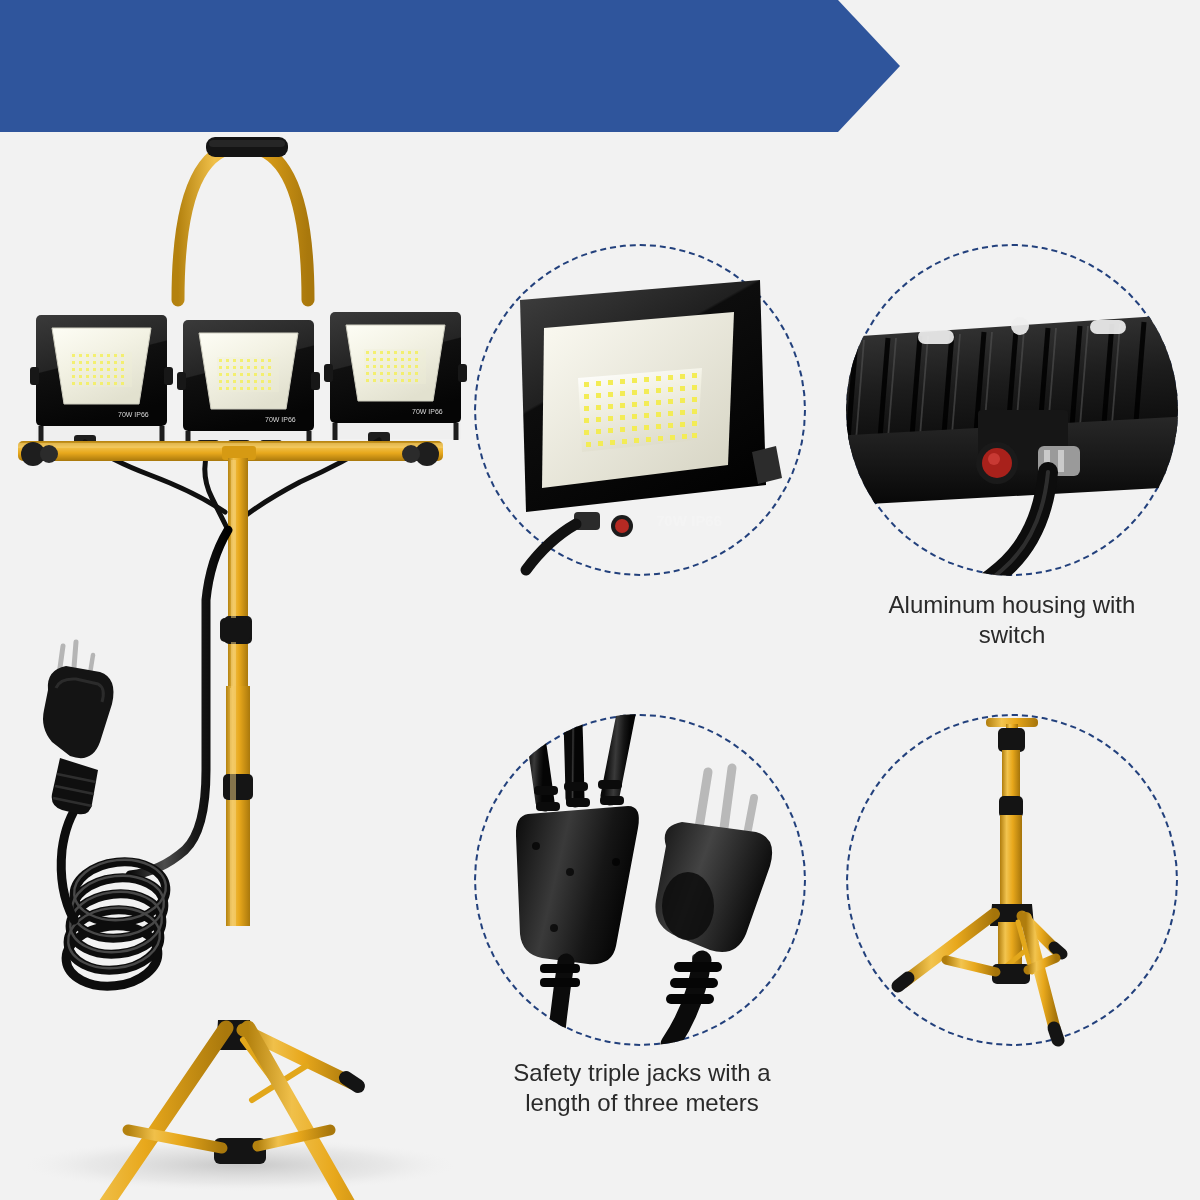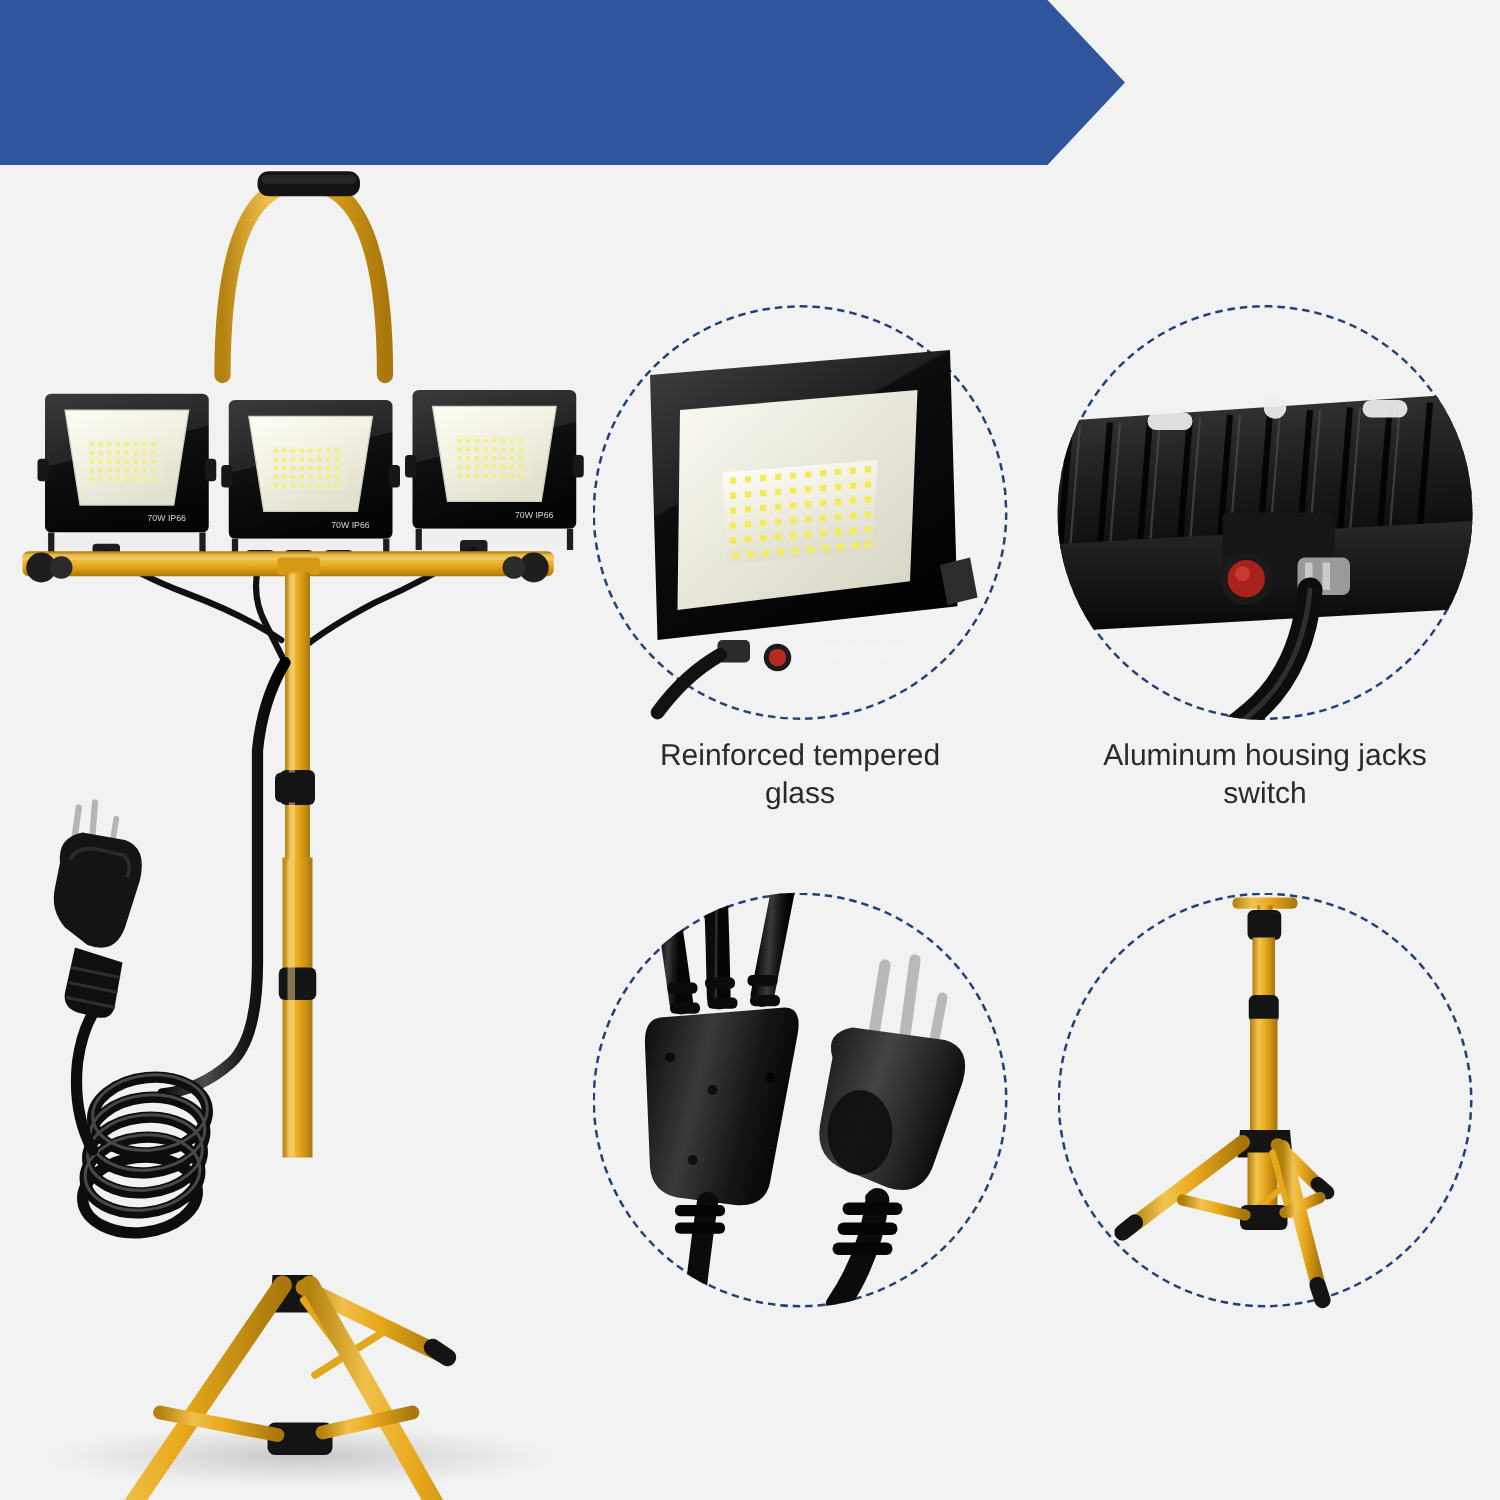--- a/index.html
+++ b/index.html
@@ -462,21 +462,20 @@
 
     <path d="M282 212 L306 206 L312 238 L288 244 Z" fill="#2c2c2c"></path>
 
     <text x="186" y="286" font-family="Liberation Sans, sans-serif" font-size="15" font-weight="bold" fill="#f4f4f4">70W  IP66</text>
 
     <circle cx="152" cy="286" r="11" fill="#1c1c1c"></circle>
     <circle cx="152" cy="286" r="7" fill="#b52a23"></circle>
     <rect x="104" y="272" width="26" height="18" rx="4" fill="#2b2b2b"></rect>
     <path d="M106 284 Q78 300 56 330" fill="none" stroke="#111" stroke-width="11" stroke-linecap="round"></path>
   </svg>
-  <div class="cap" style="left:500px;top:590px;width:280px;">Reinforced tempered glass</div>
 
   <div class="dcircle" style="left:846px;top:244px;width:332px;height:332px;"></div>
   <svg class="feature-art" style="left:842px;top:240px;width:340px;height:340px;" viewBox="0 0 340 340">
     <defs>
       <linearGradient id="f2plate" x1="0" y1="0" x2="0.2" y2="1">
         <stop offset="0%" stop-color="#3a3a3a"></stop>
         <stop offset="55%" stop-color="#1c1c1c"></stop>
         <stop offset="100%" stop-color="#0a0a0a"></stop>
       </linearGradient>
       <linearGradient id="f2front" x1="0" y1="0" x2="0" y2="1">
@@ -528,21 +527,21 @@
       <circle cx="152" cy="219" r="6" fill="#cf403a" opacity=".8"></circle>
 
       <rect x="196" y="206" width="42" height="30" rx="6" fill="#9a9a9a"></rect>
       <rect x="202" y="210" width="6" height="22" fill="#d6d6d6" opacity=".8"></rect>
       <rect x="216" y="210" width="6" height="22" fill="#d6d6d6" opacity=".8"></rect>
 
       <path d="M206 232 Q200 296 160 330 Q130 356 104 362" fill="none" stroke="#0d0d0d" stroke-width="20" stroke-linecap="round"></path>
       <path d="M206 232 Q200 296 160 330 Q130 356 104 362" fill="none" stroke="#4a4a4a" stroke-width="4" opacity=".55" stroke-linecap="round"></path>
     </g>
   </svg>
-  <div class="cap" style="left:872px;top:590px;width:280px;">Aluminum housing jacks switch</div>
+  <div class="cap" style="left:872px;top:590px;width:280px;">Aluminum housing with switch</div>
 
   <div class="dcircle" style="left:474px;top:714px;width:332px;height:332px;"></div>
   <svg class="feature-art" style="left:470px;top:710px;width:340px;height:340px;" viewBox="0 0 340 340">
     <defs>
       <linearGradient id="f3rub" x1="0" y1="0" x2="1" y2="0.3">
         <stop offset="0%" stop-color="#0a0a0a"></stop>
         <stop offset="42%" stop-color="#3a3a3a"></stop>
         <stop offset="75%" stop-color="#161616"></stop>
         <stop offset="100%" stop-color="#050505"></stop>
       </linearGradient>
@@ -598,20 +597,21 @@
 
         <path d="M232 250 Q226 296 200 334" fill="none" stroke="#0b0b0b" stroke-width="19" stroke-linecap="round"></path>
         <g fill="#050505">
           <rect x="204" y="252" width="48" height="10" rx="5"></rect>
           <rect x="200" y="268" width="48" height="10" rx="5"></rect>
           <rect x="196" y="284" width="48" height="10" rx="5"></rect>
         </g>
       </g>
     </g>
   </svg>
+  <div class="cap" style="left:494px;top:1058px;width:296px;">Safety triple jacks with a length of three meters</div>
 
   <div class="dcircle" style="left:846px;top:714px;width:332px;height:332px;"></div>
   <svg class="feature-art" style="left:842px;top:710px;width:340px;height:340px;" viewBox="0 0 340 340">
     <defs>
       <linearGradient id="f4y" x1="0" y1="0" x2="1" y2="0">
         <stop offset="0%" stop-color="#b07d0d"></stop>
         <stop offset="30%" stop-color="#f2c44f"></stop>
         <stop offset="58%" stop-color="#e8a81c"></stop>
         <stop offset="100%" stop-color="#a5740a"></stop>
       </linearGradient>

